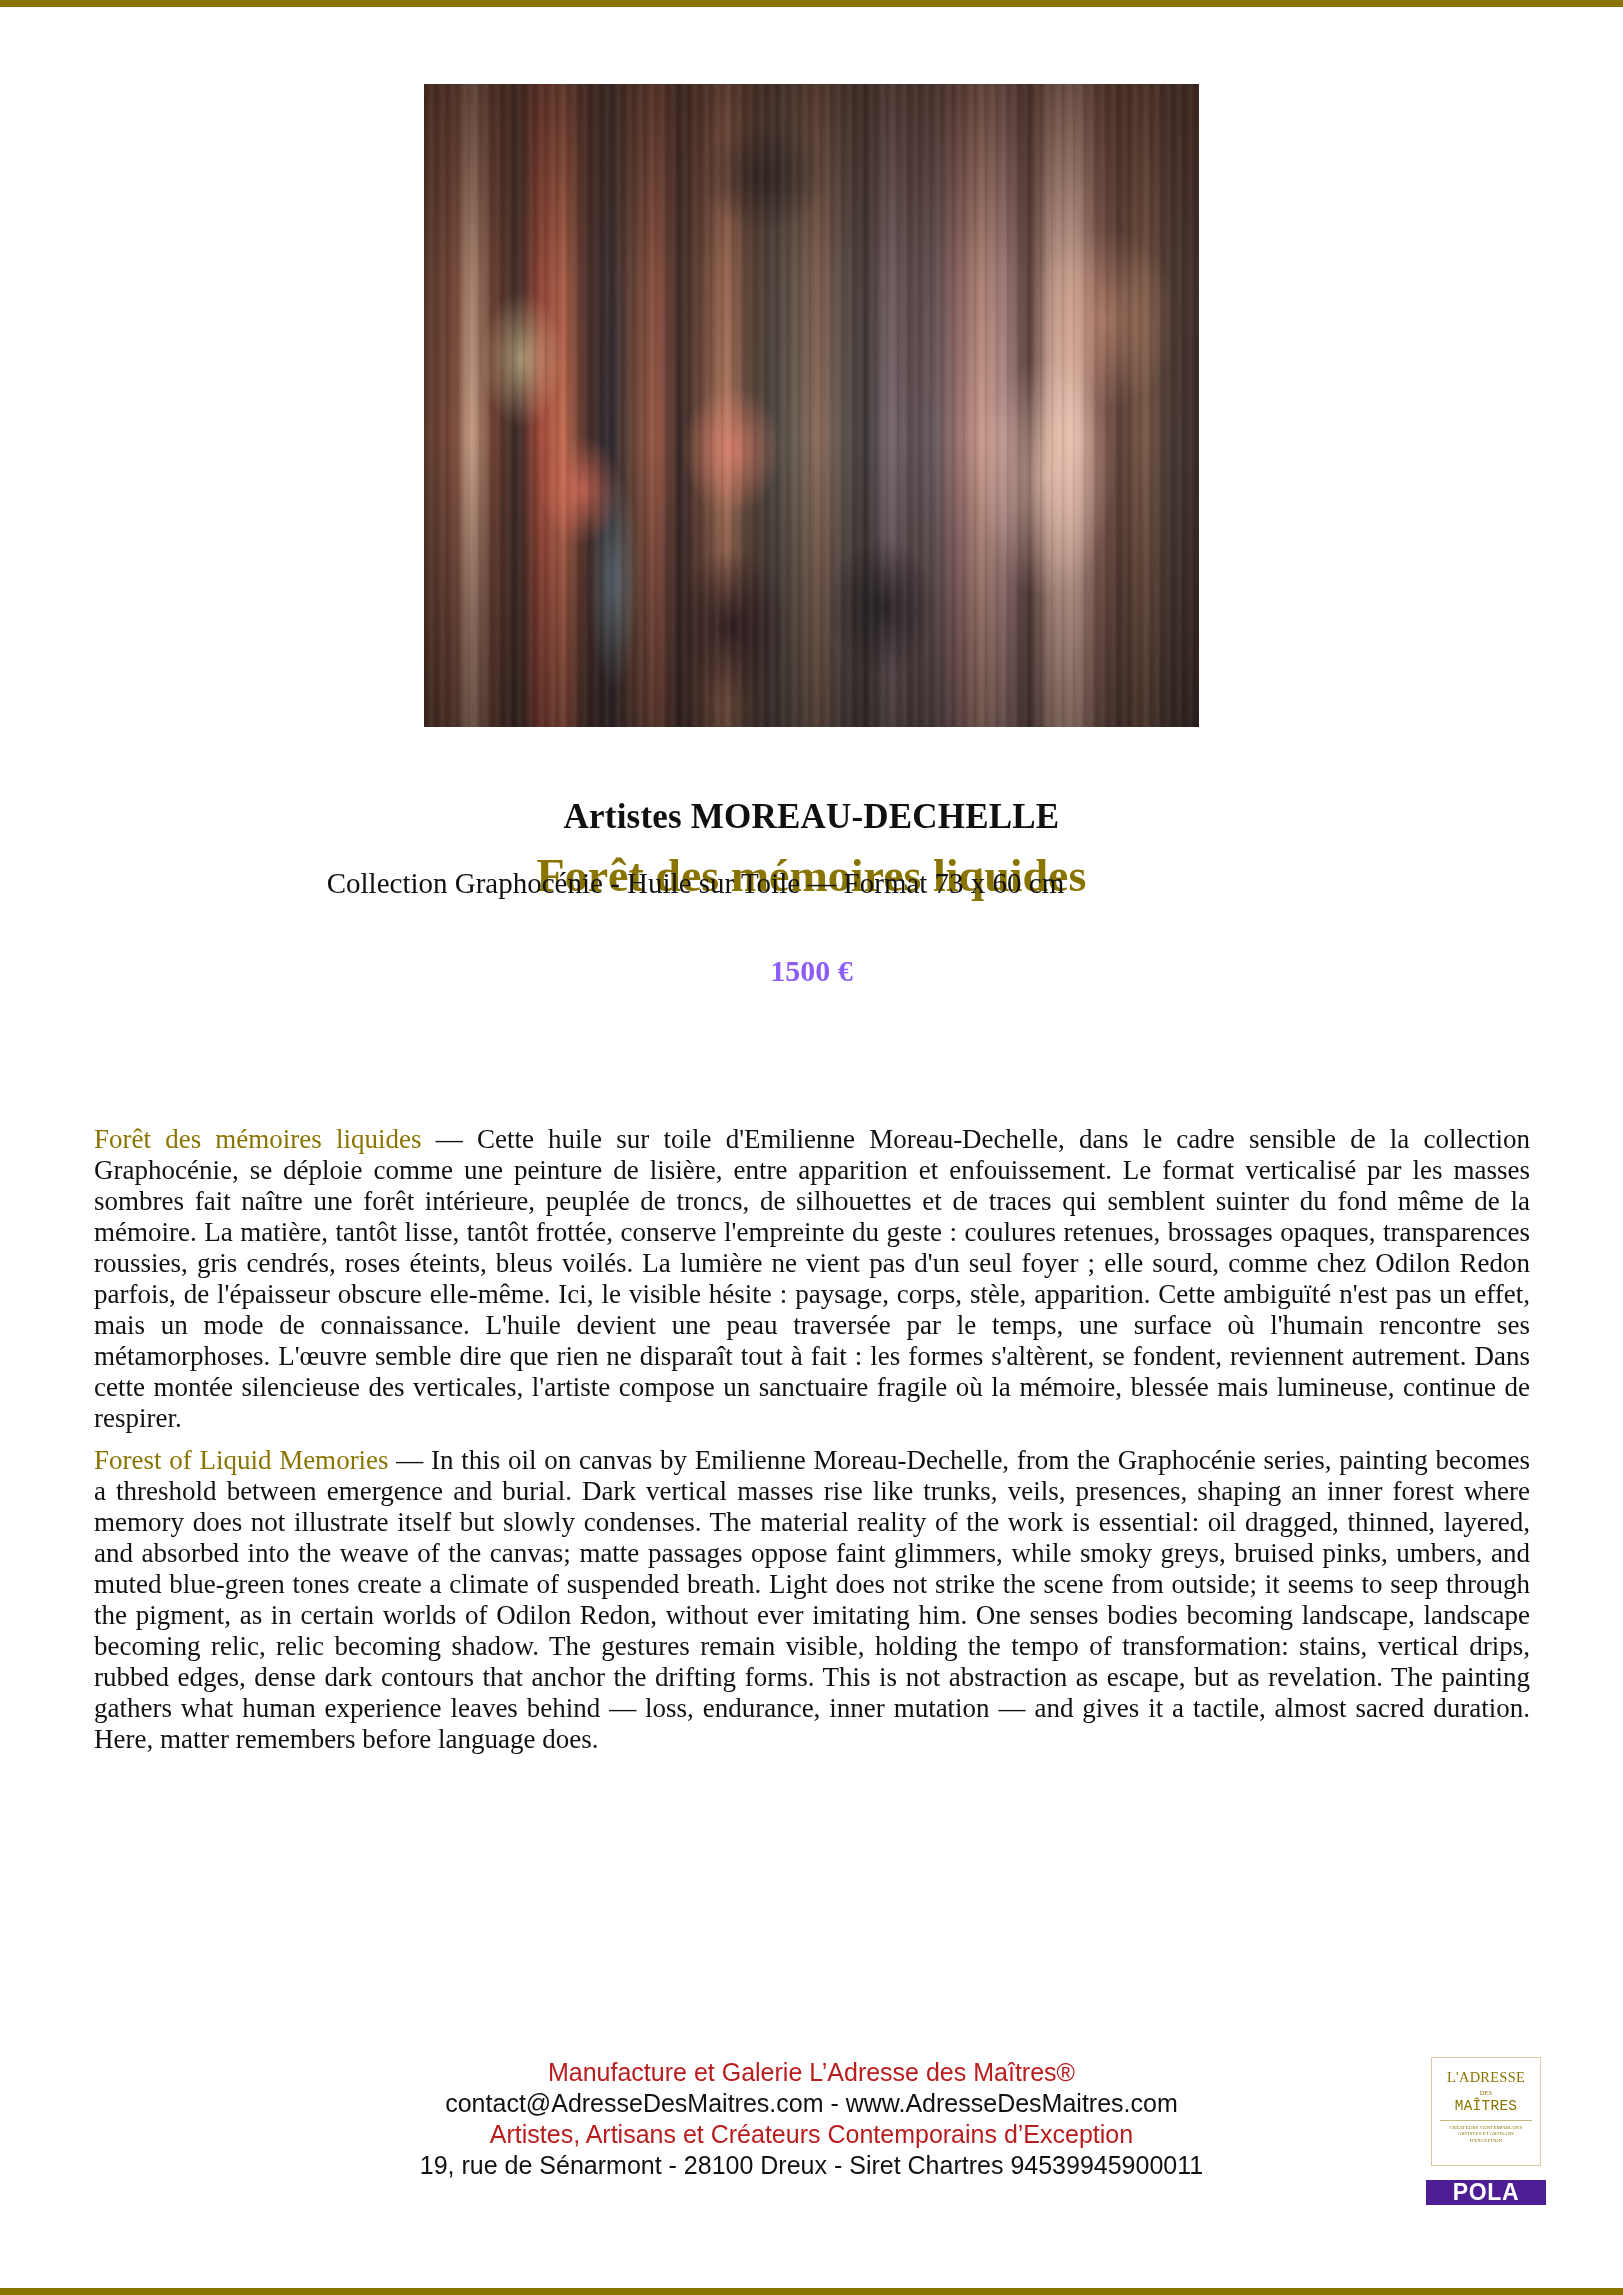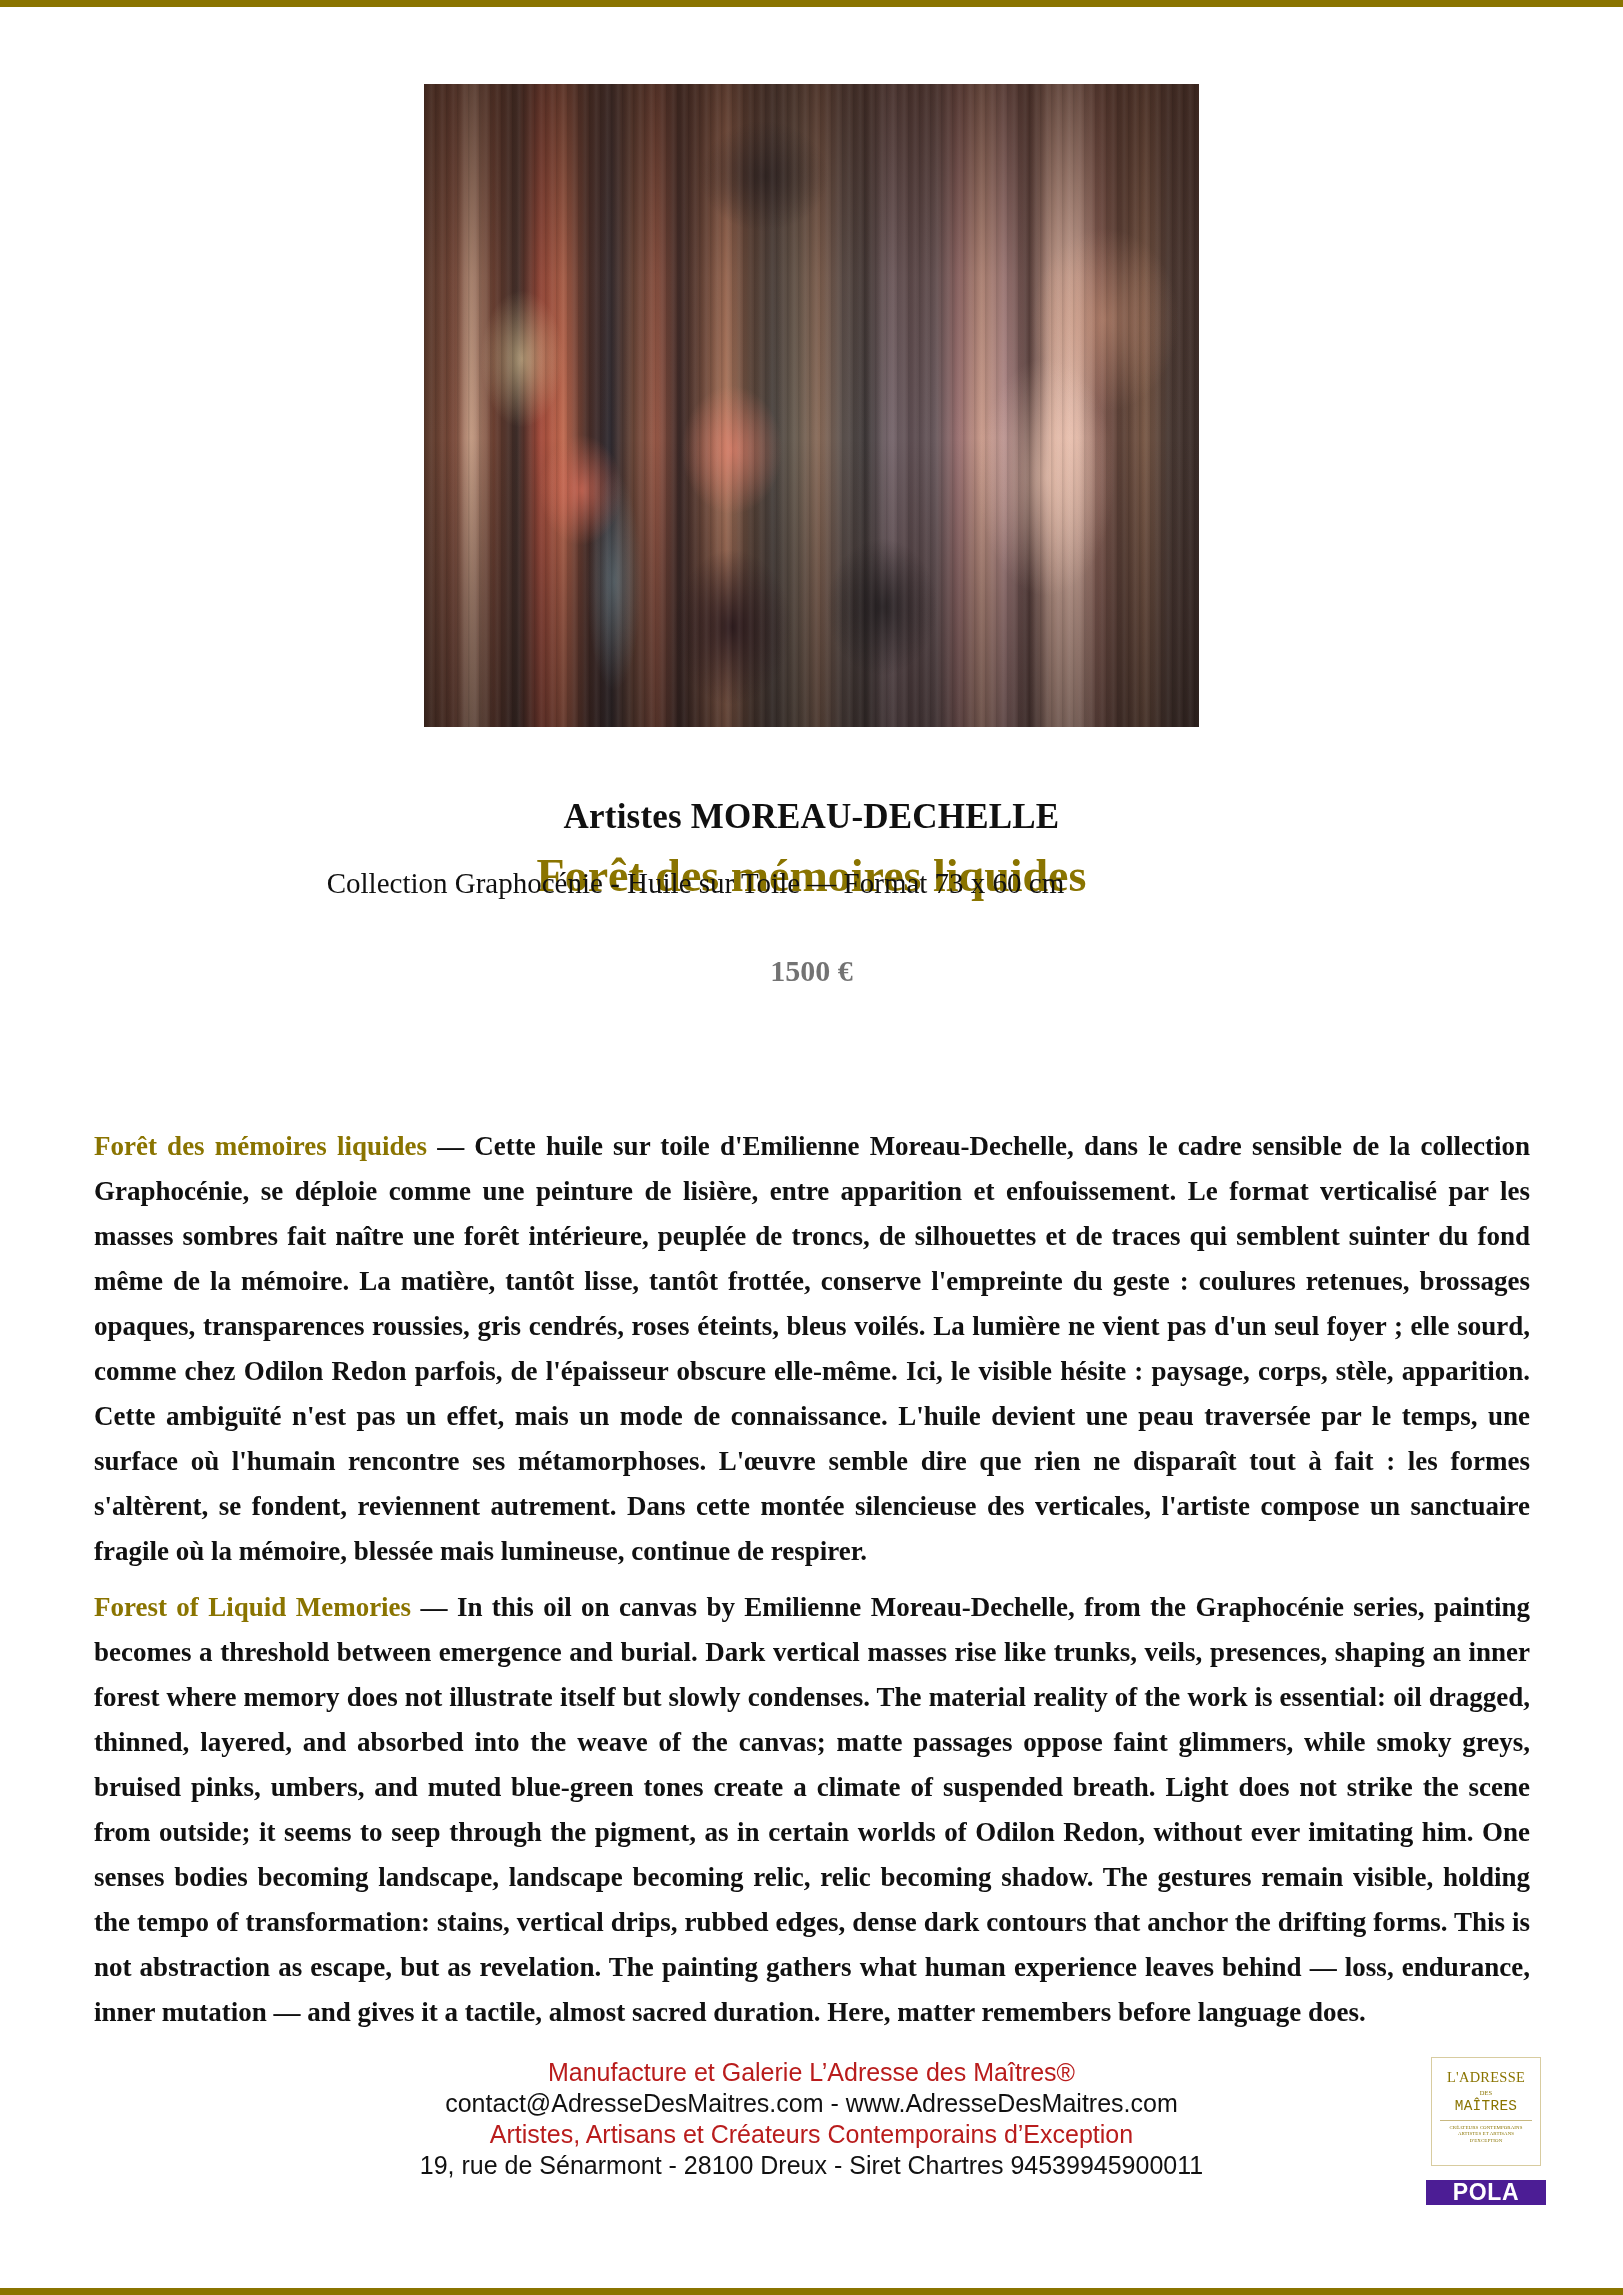--- a/index.html
+++ b/index.html
@@ -67,27 +67,27 @@
     .title {
       position: absolute; left: 0; top: 849px; width: 1623px; text-align: center;
       font-size: 46px; font-weight: bold; color: #8a7400;
     }
     .subtitle {
       position: absolute; left: 0; top: 867px; width: 1391px; text-align: center;
       font-size: 29px; color: #111111;
     }
     .price {
       position: absolute; left: 0; top: 954px; width: 1623px; text-align: center;
-      font-size: 30px; font-weight: bold; color: #737373;
+      font-size: 30px; font-weight: bold; color: #8b5cf6;
     }
 
     
     .body {
       position: absolute; left: 94px; top: 1124px; width: 1436px;
-      font-size: 27px; line-height: 45px; text-align: justify; color: #111111; font-weight: bold;
+      font-size: 27px; line-height: 31px; text-align: justify; color: #111111;
     }
     .body p { margin: 0 0 10.5px 0; }
     .body .lead { color: #8a7400; }
 
     
     .footer {
       position: absolute; left: 0; top: 2057px; width: 1623px; text-align: center;
       font-family: "Liberation Sans", "DejaVu Sans", sans-serif;
       font-size: 25px; line-height: 31px;
     }

